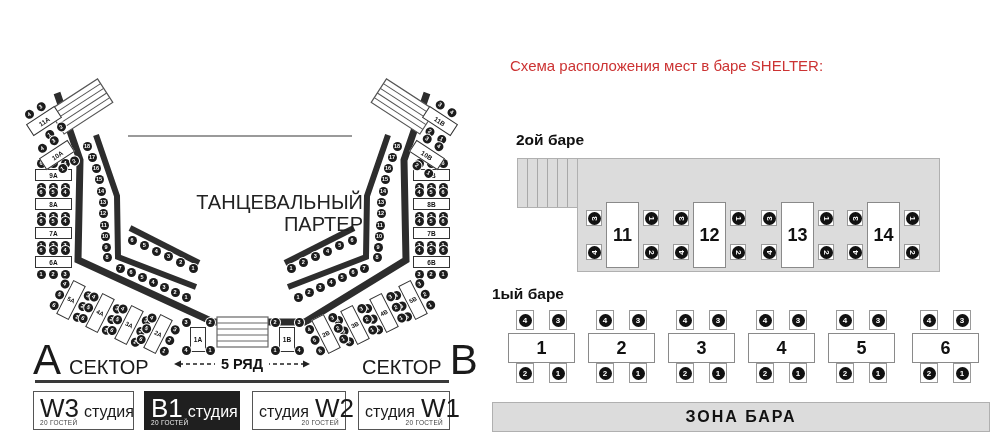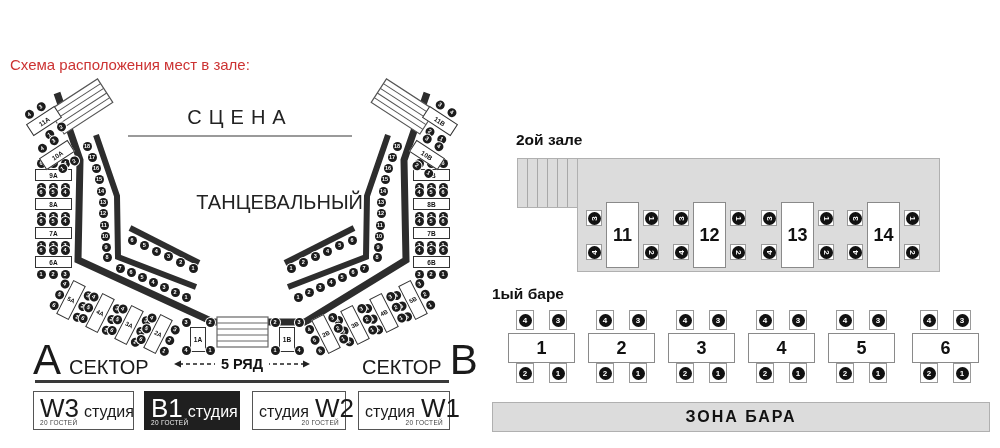--- a/index.html
+++ b/index.html
@@ -44,21 +44,20 @@
          font-weight:bold;line-height:13px;text-align:center;}
   #barzone{position:absolute;left:492px;top:402px;width:498px;height:30px;background:#dcdcdc;
            border:1px solid #b0b0b0;box-sizing:border-box;text-align:center;line-height:28px;
            font-size:16px;font-weight:bold;letter-spacing:2px;color:#111;}
 </style>
 </head>
 <body>
 
 <div id="root">
 
-  <div class="title" style="left:10px;top:56px;">Схема расположения мест в зале:</div>
 
   <svg id="hall-svg" width="470" height="448" viewBox="0 0 470 448">
 
     <line x1="128" y1="136" x2="352" y2="136" stroke="#9a9a9a" stroke-width="2"></line>
 
     <path d="M57,93 L80,160 L78,260 L213,322 L218,322" fill="none" stroke="#2d2d2d" stroke-width="7"></path>
     <path d="M427,93 L404,160 L406,260 L305,322 L268,322" fill="none" stroke="#2d2d2d" stroke-width="7"></path>
 
     <path d="M96,135 L117,196 L118,257 L196,287" fill="none" stroke="#2d2d2d" stroke-width="6"></path>
     <path d="M388,135 L367,196 L366,257 L288,287" fill="none" stroke="#2d2d2d" stroke-width="6"></path>
@@ -84,23 +83,23 @@
 
     <g>
       <rect x="217" y="317" width="51" height="30" fill="#fff" stroke="#666" stroke-width="1.2"></rect>
       <line x1="217" y1="323" x2="268" y2="323" stroke="#666" stroke-width="1"></line>
       <line x1="217" y1="329" x2="268" y2="329" stroke="#666" stroke-width="1"></line>
       <line x1="217" y1="335" x2="268" y2="335" stroke="#666" stroke-width="1"></line>
       <line x1="217" y1="341" x2="268" y2="341" stroke="#666" stroke-width="1"></line>
     </g>
   </svg>
 
-  <div class="stage-label">СЦЕНА</div>
   <div class="dance">
     <div>ТАНЦЕВАЛЬНЫЙ</div>
+    <div>ПАРТЕР</div>
   </div>
 
   <div class="rowlab" style="top:356px;">
     <svg width="42" height="10">
         <path d="M1,5 L8,1.5 L8,8.5 Z" fill="#222"></path>
         <line x1="6" y1="5" x2="42" y2="5" stroke="#222" stroke-width="1.6" stroke-dasharray="4 3"></line>
       </svg>
     <span>5 РЯД</span>
     <svg width="42" height="10" style="transform:scaleX(-1)">
         <path d="M1,5 L8,1.5 L8,8.5 Z" fill="#222"></path>
@@ -350,22 +349,23 @@
       <div class="seat" style="left: 205.5px; top: 317.5px;">2</div>
       <div class="seat" style="left: 181.5px; top: 345.5px;">4</div>
       <div class="seat" style="left: 205.5px; top: 345.5px;">1</div>
       <div class="htable" style="left: 279px; top: 327px; width: 16px; height: 25px;">1B</div>
       <div class="seat" style="left: 270.5px; top: 317.5px;">2</div>
       <div class="seat" style="left: 294.5px; top: 317.5px;">3</div>
       <div class="seat" style="left: 270.5px; top: 345.5px;">1</div>
       <div class="seat" style="left: 294.5px; top: 345.5px;">4</div>
     </div>
 
-
-  <div class="floor-label" style="left:516px;top:131px;">2ой зале</div>
+  <div class="title" style="left:510px;top:57px;">Схема расположения мест в баре SHELTER:</div>
+
+  <div class="floor-label" style="left:516px;top:131px;">2ой баре</div>
   <div class="zone stairs2" style="left:517px;top:158px;width:61px;height:50px;"></div>
   <div class="zone" style="left:577px;top:158px;width:363px;height:114px;"></div>
   <div id="floor2-tables">
       <div class="btable" style="left: 606px; top: 202px; width: 33px; height: 66px;">11</div>
       <div class="chair" style="left: 586px; top: 210px; width: 16px; height: 16px;">
         <div class="bseat" style="transform: rotate(-90deg);">3</div>
       </div>
       <div class="chair" style="left: 586px; top: 244px; width: 16px; height: 16px;">
         <div class="bseat" style="transform: rotate(-90deg);">4</div>
       </div>

